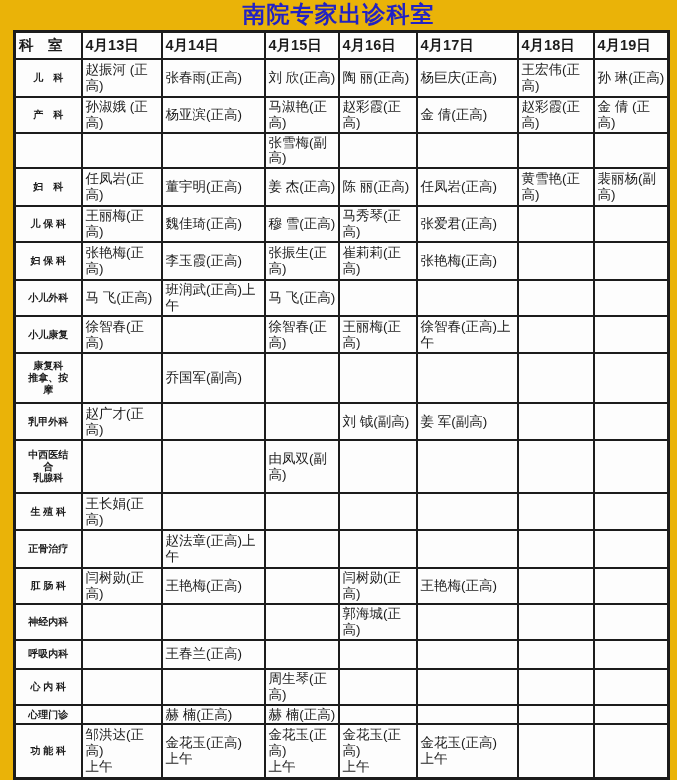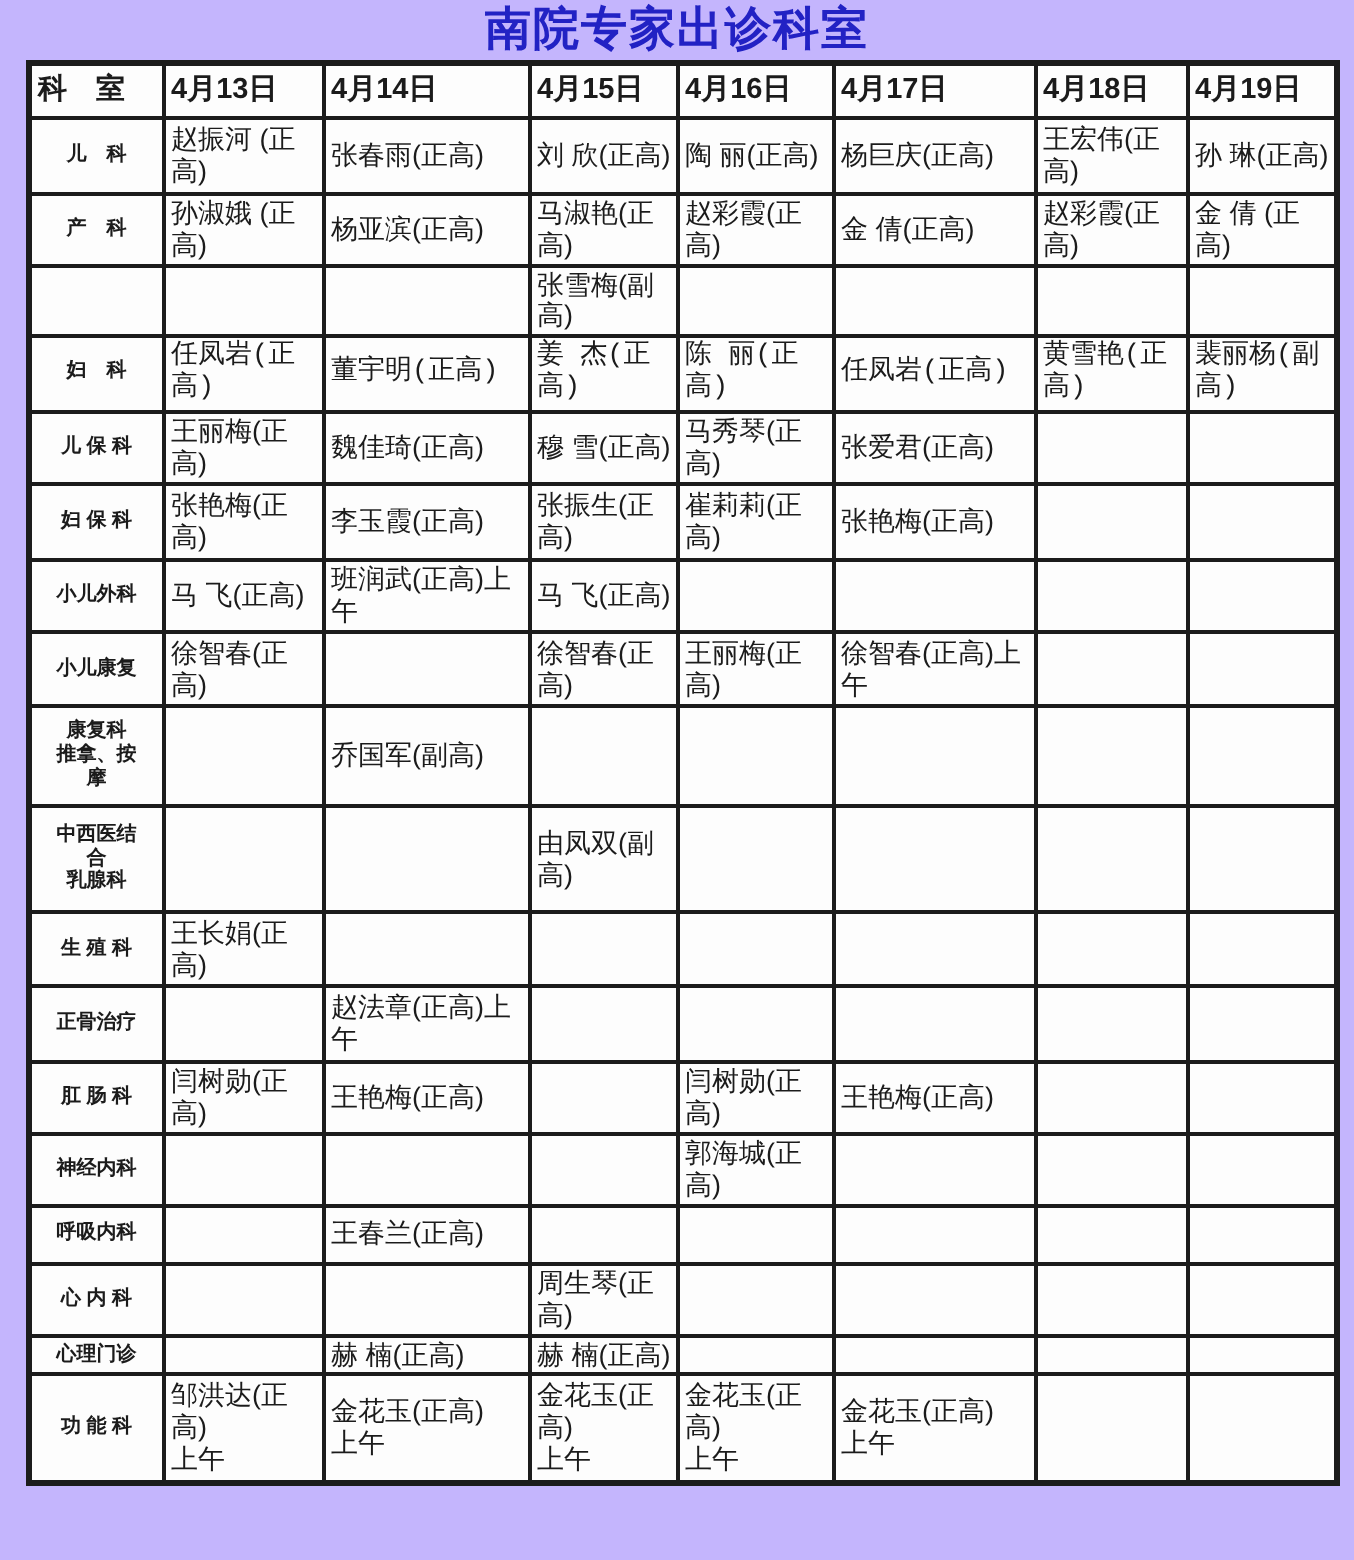--- a/index.html
+++ b/index.html
@@ -6,21 +6,21 @@
     margin: 0;
     padding: 0;
     background: #fbfbfb;
     font-family: "Liberation Sans", sans-serif;
     color: #1b1b1b;
   }
   #page {
     position: relative;
     width: 677px;
     height: 780px;
-    background: #c4b5fd;
+    background: #eab308;
     overflow: hidden;
   }
   .title {
     text-align: center;
     font-size: 23px;
     font-weight: bold;
     letter-spacing: 1px;
     padding-top: 1px;
     line-height: 27px;
   }
@@ -111,21 +111,21 @@
         <tr style="height: 33px;">
           <td class="dept"></td>
           <td></td>
           <td></td>
           <td>张雪梅(副高)</td>
           <td></td>
           <td></td>
           <td></td>
           <td></td>
         </tr>
-        <tr style="height: 38px; font-family: Liberation Mono, monospace;">
+        <tr style="height: 38px;">
           <td class="dept">妇　科</td>
           <td>任凤岩(正高)</td>
           <td>董宇明(正高)</td>
           <td>姜 杰(正高)</td>
           <td>陈 丽(正高)</td>
           <td>任凤岩(正高)</td>
           <td>黄雪艳(正高)</td>
           <td>裴丽杨(副高)</td>
         </tr>
         <tr style="height: 33px;">
@@ -173,20 +173,30 @@
 推拿、按
 摩</td>
           <td></td>
           <td>乔国军(副高)</td>
           <td></td>
           <td></td>
           <td></td>
           <td></td>
           <td></td>
         </tr>
+        <tr style="height: 37px;">
+          <td class="dept">乳甲外科</td>
+          <td>赵广才(正高)</td>
+          <td></td>
+          <td></td>
+          <td>刘 钺(副高)</td>
+          <td>姜 军(副高)</td>
+          <td></td>
+          <td></td>
+        </tr>
         <tr style="height: 53px; margin-top: 48px;">
           <td class="dept">中西医结
 合
 乳腺科</td>
           <td></td>
           <td></td>
           <td>由凤双(副高)</td>
           <td></td>
           <td></td>
           <td></td>

